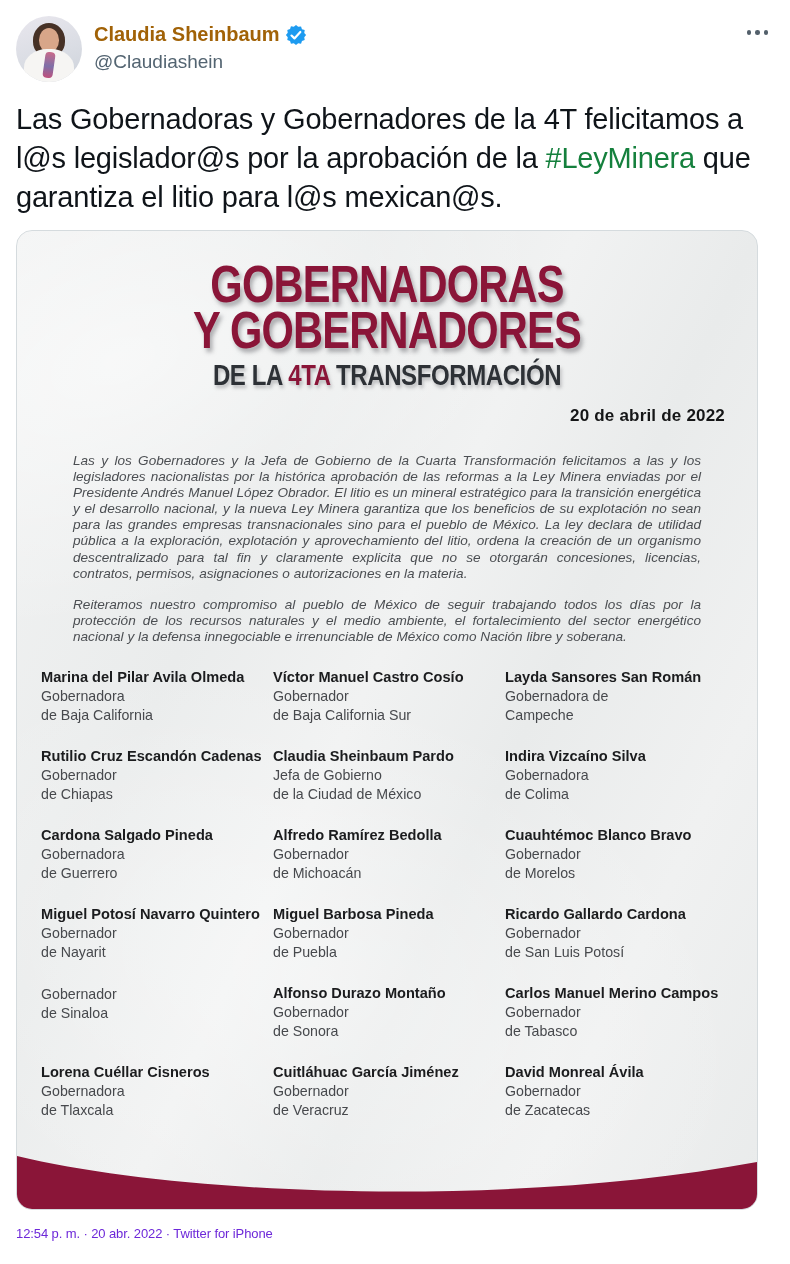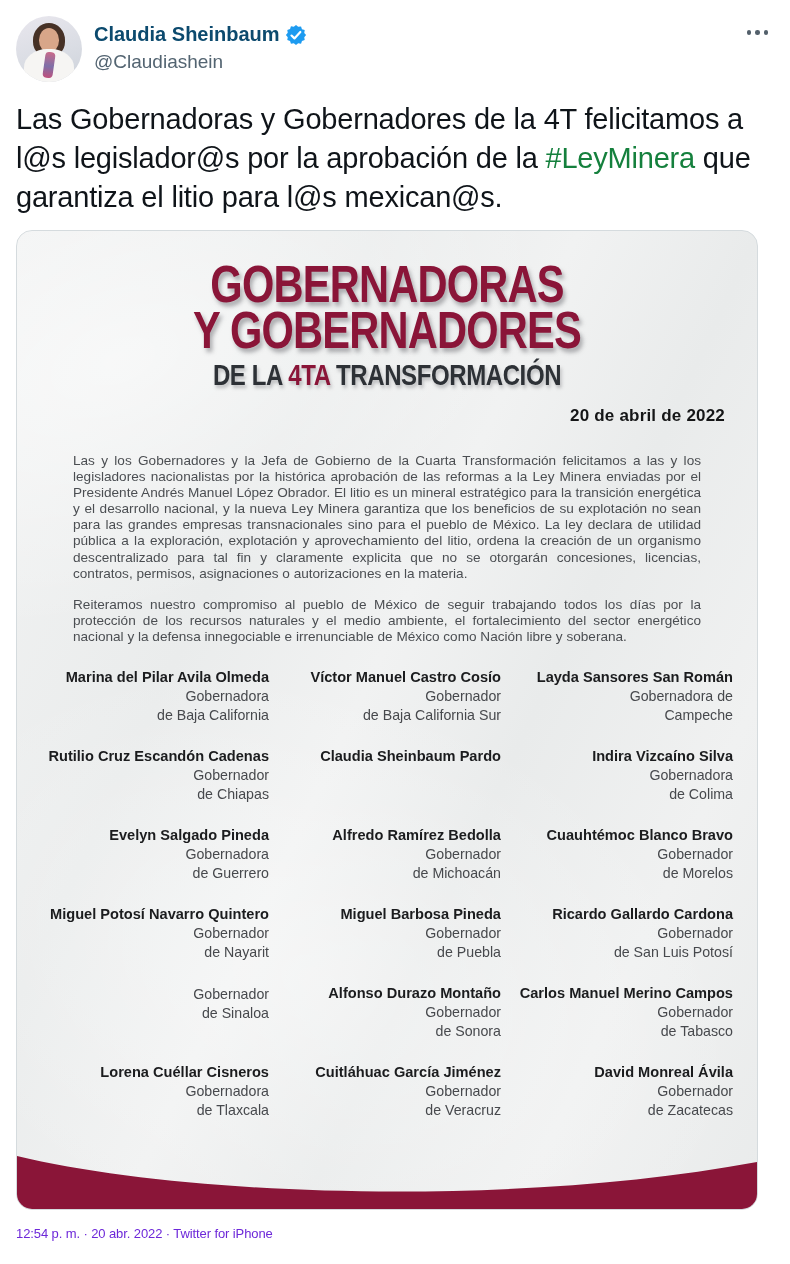--- a/index.html
+++ b/index.html
@@ -24,21 +24,21 @@
     background:#463126; border-radius:50% 50% 45% 45%; }
   .avatar .face { position:absolute; left:23px; top:12px; width:20px; height:24px;
     background:#d8a689; border-radius:50% 50% 48% 48%; }
   .avatar .body-shape { position:absolute; left:8px; top:33px; width:50px; height:40px;
     background:#f6f5f3; border-radius:46% 46% 0 0; }
   .avatar .scarf { position:absolute; left:28px; top:36px; width:10px; height:26px;
     background:linear-gradient(180deg,#c96a8a 0%,#7e6fa8 55%,#c0507c 100%);
     border-radius:4px; transform:rotate(8deg); }
   .author-block { margin-left:12px; padding-top:6px; flex:1 1 auto; min-width:0; }
   .author-name-row { display:flex; align-items:center; gap:5px; }
-  .author-name { font-size:20px; font-weight:bold; color:#0c4a6e; line-height:25px; }
+  .author-name { font-size:20px; font-weight:bold; color:#a16207; line-height:25px; }
   .verified { width:22px; height:22px; flex:0 0 auto; }
   .author-handle { font-size:19px; color:#536471; line-height:25px; margin-top:2px; }
   .more-button { flex:0 0 auto; padding:10px 6px; display:flex; gap:4px; cursor:pointer; margin-top:4px; }
   .more-button i { width:4.5px; height:4.5px; border-radius:50%; background:#53606b; display:block; }
 
   
   .tweet-text {
     margin-top:18px;
     font-size:29px; line-height:39px; color:#0f1419;
     letter-spacing:-0.2px;
@@ -79,30 +79,30 @@
   .flyer-subtitle .accent { color:#8a1538; }
 
   .flyer-date {
     text-align:right; padding-right:32px; margin-top:16px;
     font-size:17px; font-weight:bold; color:#151617; letter-spacing:.2px;
   }
 
   .flyer-paragraphs { margin-top:27px; padding:0 56px; }
   .flyer-paragraphs p {
     font-size:13.6px; line-height:16.1px; color:#4b4e52;
-    text-align:justify; text-justify:inter-word;
+    text-align:justify; text-justify:inter-word;font-style:italic;
   }
   .flyer-paragraphs p + p { margin-top:15px; }
 
   .governors-grid {
     margin-top:23px; padding:0 24px;
     display:grid; grid-template-columns:1fr 1fr 1fr;
     row-gap:23px; column-gap:4px;
   }
-  .gov-cell { text-align:right; }
+  .gov-cell { text-align:left; }
   .gov-name { font-size:14.6px; font-weight:bold; color:#1b1c1e; line-height:18px; }
   .gov-role { font-size:14.2px; color:#47494d; line-height:18.5px; white-space:pre-line; margin-top:1px; }
 
   .flyer-band { position:absolute; left:0; bottom:0; width:100%; height:60px; z-index:1; }
 
   
   .tweet-footer { margin-top:16px; font-size:13px; color:#6d28d9; letter-spacing:-0.1px; }
 </style>
 </head>
 <body>
@@ -176,30 +176,32 @@
           </div>
 
           <div class="gov-cell">
             <div class="gov-name">Rutilio Cruz Escandón Cadenas</div>
             <div class="gov-role">Gobernador
 de Chiapas</div>
           </div>
 
           <div class="gov-cell">
             <div class="gov-name">Claudia Sheinbaum Pardo</div>
+            <div class="gov-role">Jefa de Gobierno
+de la Ciudad de México</div>
           </div>
 
           <div class="gov-cell">
             <div class="gov-name">Indira Vizcaíno Silva</div>
             <div class="gov-role">Gobernadora
 de Colima</div>
           </div>
 
           <div class="gov-cell">
-            <div class="gov-name">Evelyn Salgado Pineda</div>
+            <div class="gov-name">Cardona Salgado Pineda</div>
             <div class="gov-role">Gobernadora
 de Guerrero</div>
           </div>
 
           <div class="gov-cell">
             <div class="gov-name">Alfredo Ramírez Bedolla</div>
             <div class="gov-role">Gobernador
 de Michoacán</div>
           </div>
 

